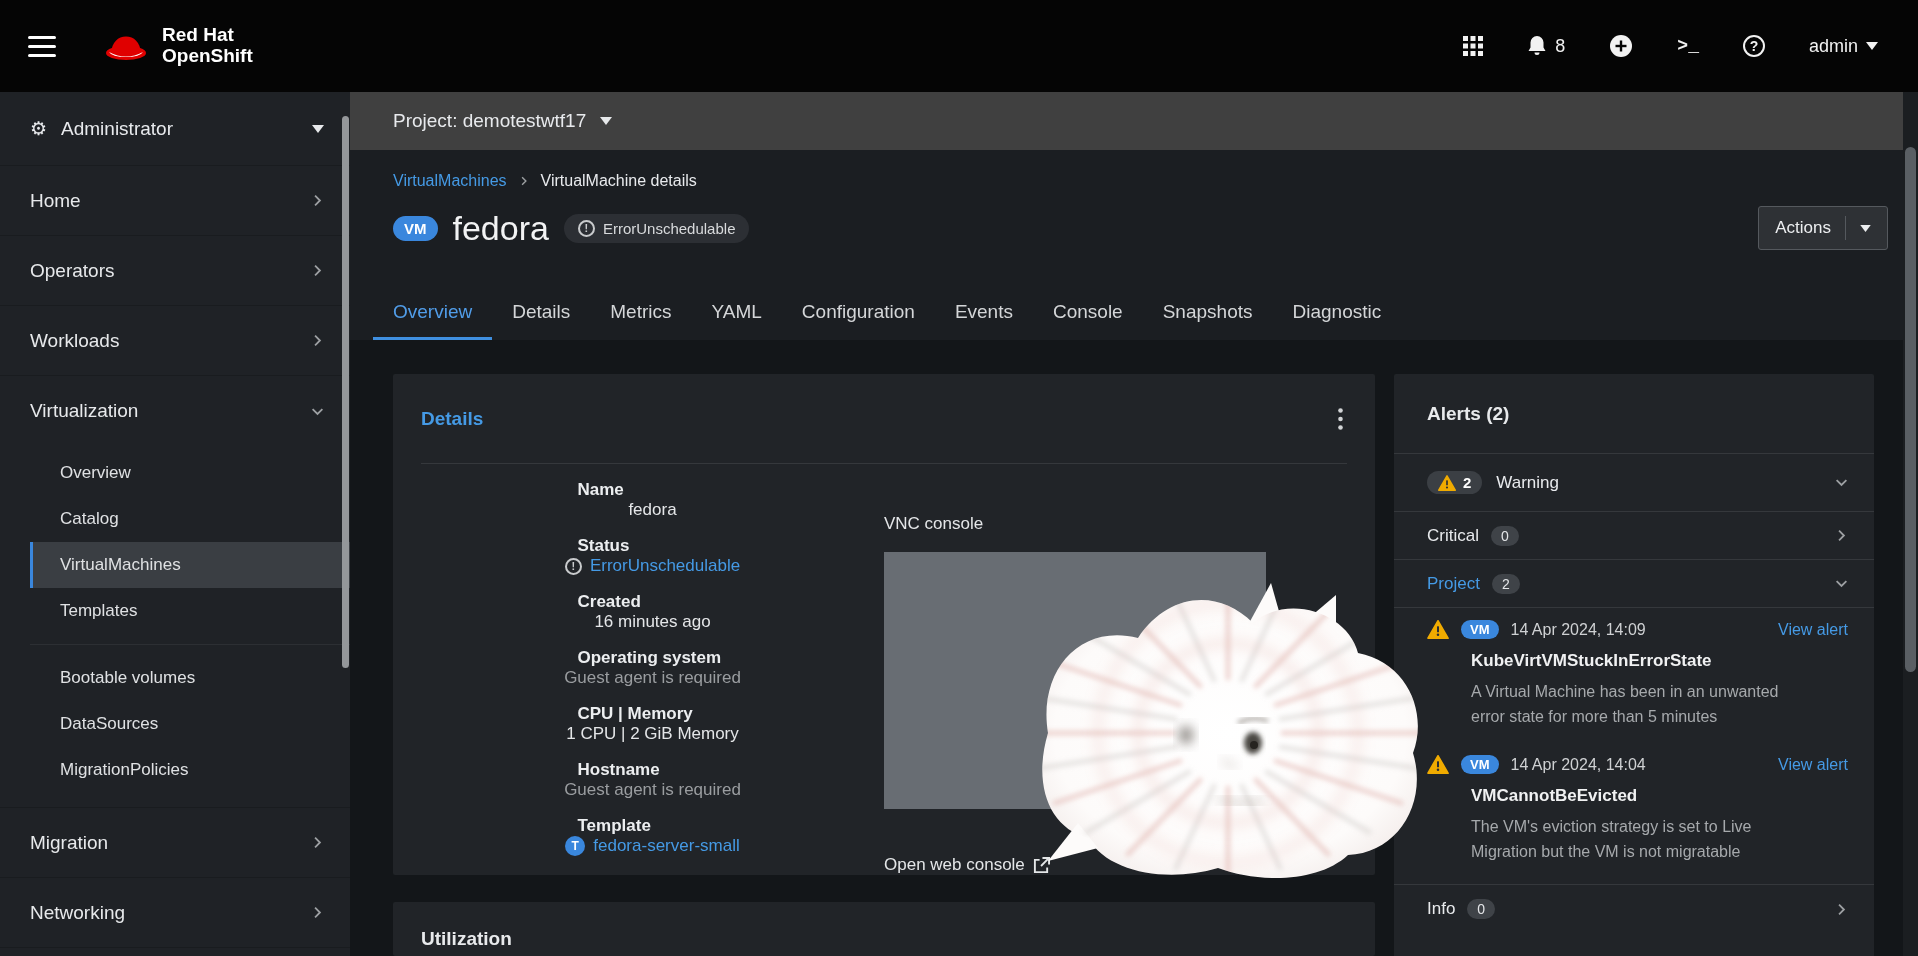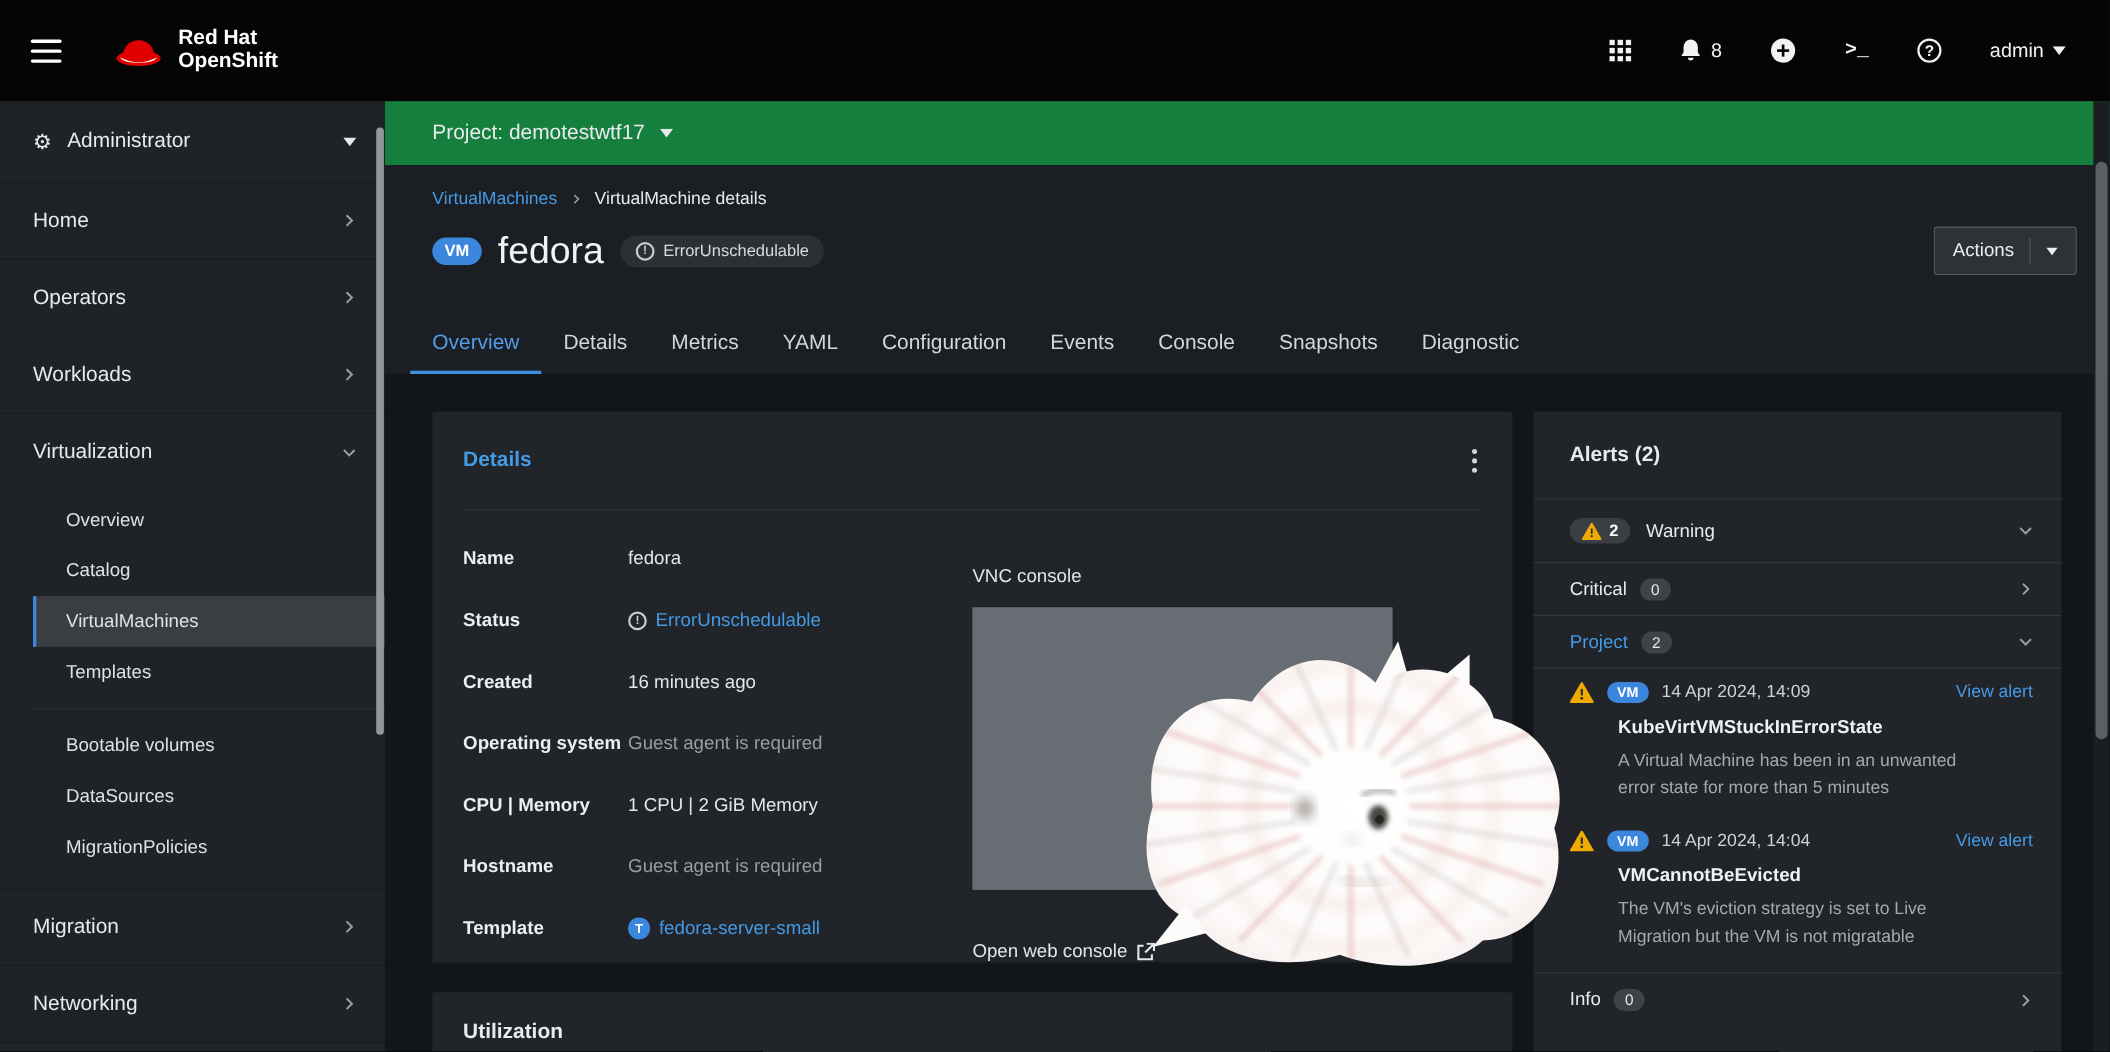--- a/index.html
+++ b/index.html
@@ -43,21 +43,21 @@
   .subnav { list-style: none; margin: 0; padding: 4px 0 14px 0; border-bottom: 1px solid #191c1f; }
   .sub-item { height: 46px; display: flex; align-items: center; margin-left: 30px; padding-left: 27px;
     font-size: 17px; color: #dfe1e3; border-left: 3px solid transparent; cursor: pointer; }
   .sub-item.selected { background: #3a3e43; border-left-color: #3a87dd; }
   .sub-divider { height: 1px; background: #2c2f33; margin: 10px 0 10px 30px; }
   .side-scroll { position: absolute; top: 24px; right: 1px; width: 7px; height: 552px;
     background: #94979a; border-radius: 4px; }
 
   
   .main { position: absolute; left: 350px; top: 92px; right: 0; bottom: 0; display: flex; flex-direction: column; }
-  .project-bar { flex: none; height: 58px; background: #15803d; display: flex; align-items: center;
+  .project-bar { flex: none; height: 58px; background: #404040; display: flex; align-items: center;
     gap: 14px; padding-left: 43px; font-size: 19px; cursor: pointer; }
   .page-head { flex: none; background: #1b1e22; padding: 22px 30px 0 43px; }
   .breadcrumb { display: flex; align-items: center; gap: 12px; font-size: 16px; height: 18px; }
   .breadcrumb .link { color: #459ae5; cursor: pointer; }
   .breadcrumb .sep { color: #9da0a3; display: flex; }
   .title-row { display: flex; align-items: center; gap: 15px; margin-top: 16px; height: 44px; }
   .vm-pill { background: #3a87dd; color: #fff; font-weight: bold; font-size: 15px;
     padding: 4px 11px; border-radius: 14px; }
   .vm-title { font-size: 34px; font-weight: 400; color: #f2f3f4; }
   .status-pill { display: flex; align-items: center; gap: 8px; background: #2c2f34;
@@ -79,21 +79,21 @@
   .card { background: #212428; border-radius: 2px; }
 
   
   .details-card { height: 510px; padding: 0 28px; position: relative; }
   .card-head { height: 90px; display: flex; align-items: center; justify-content: space-between;
     border-bottom: 1px solid #35383c; }
   .card-title-link { color: #459ae5; font-weight: bold; font-size: 19px; cursor: pointer; }
   .kebab { cursor: pointer; color: #d2d4d6; display: flex; padding: 4px; }
   .details-body { display: flex; padding-top: 16px; }
   .dl { width: 463px; flex: none; }
-  .d-row { height: 56px; display: flex; align-items: center; }
+  .d-row { height: 56px; display: flex; align-items: center; flex-direction: column; }
   .d-label { width: 150px; flex: none; font-weight: bold; font-size: 17px; color: #eceef0; }
   .d-value { font-size: 17px; color: #e4e6e8; display: flex; align-items: center; gap: 8px; }
   .muted { color: #9a9da0; }
   .blue { color: #459ae5; cursor: pointer; }
   .t-circ { width: 20px; height: 20px; border-radius: 50%; background: #3a87dd; color: #fff;
     font-size: 12px; font-weight: bold; display: flex; align-items: center; justify-content: center; flex: none; }
   .vnc { flex: 1; padding-top: 16px; }
   .vnc-label { height: 56px; display: flex; align-items: center; font-size: 17px; color: #e4e6e8; }
   .vnc-box { width: 382px; height: 257px; background: #686d73; }
   .open-console { display: inline-flex; align-items: center; gap: 8px; margin-top: 46px;

